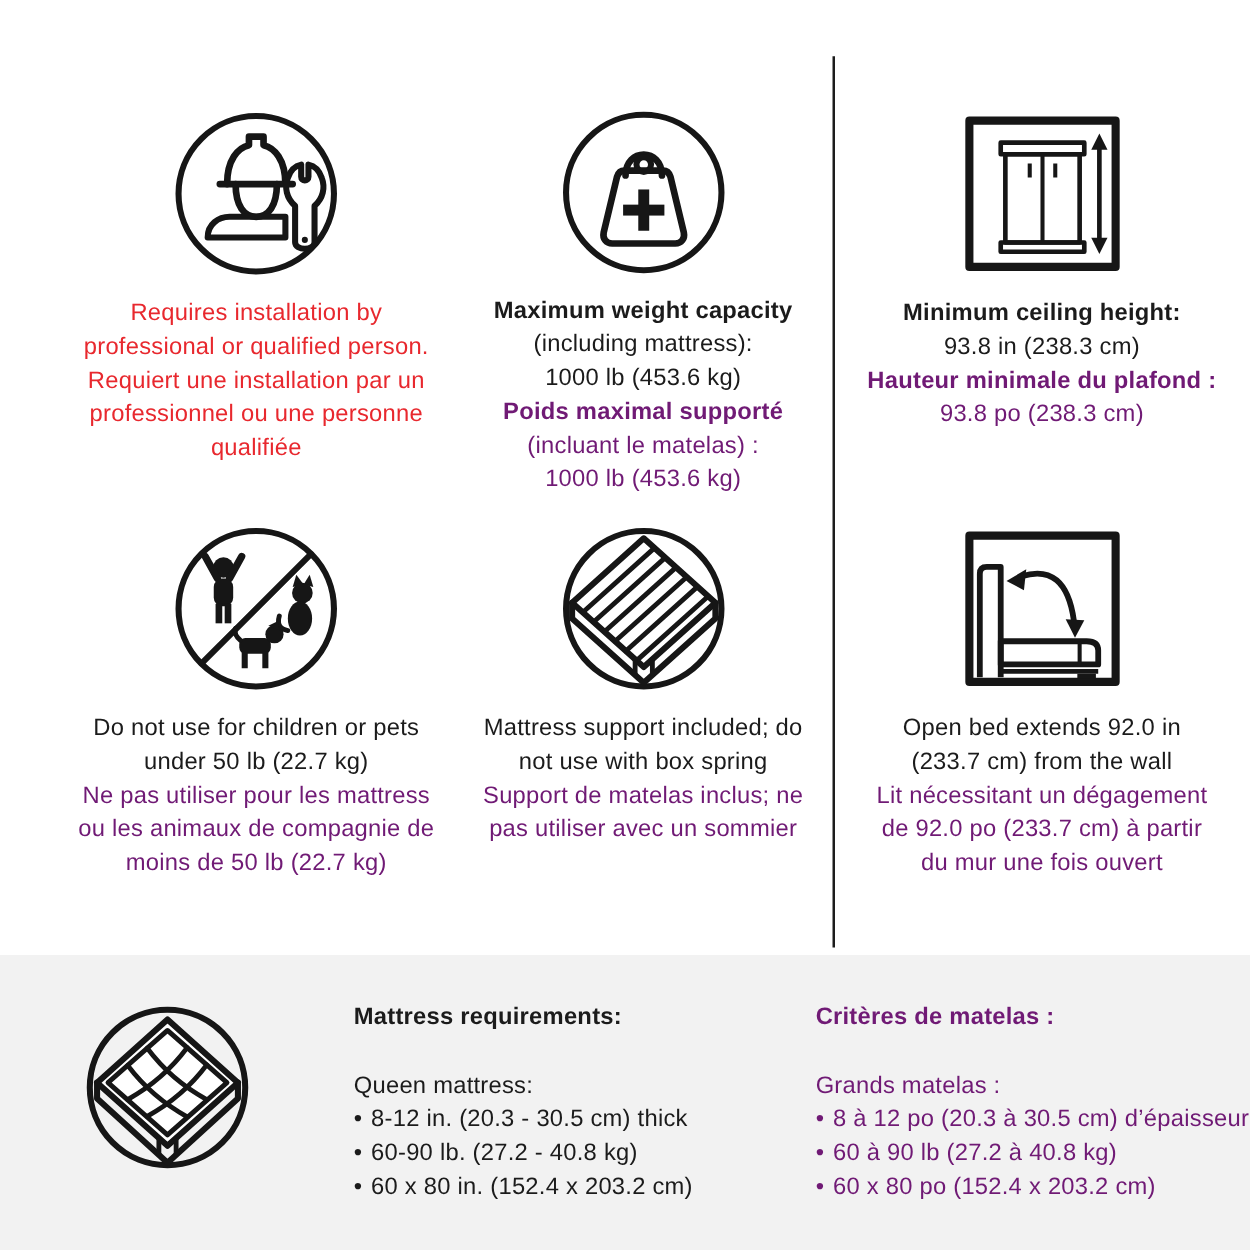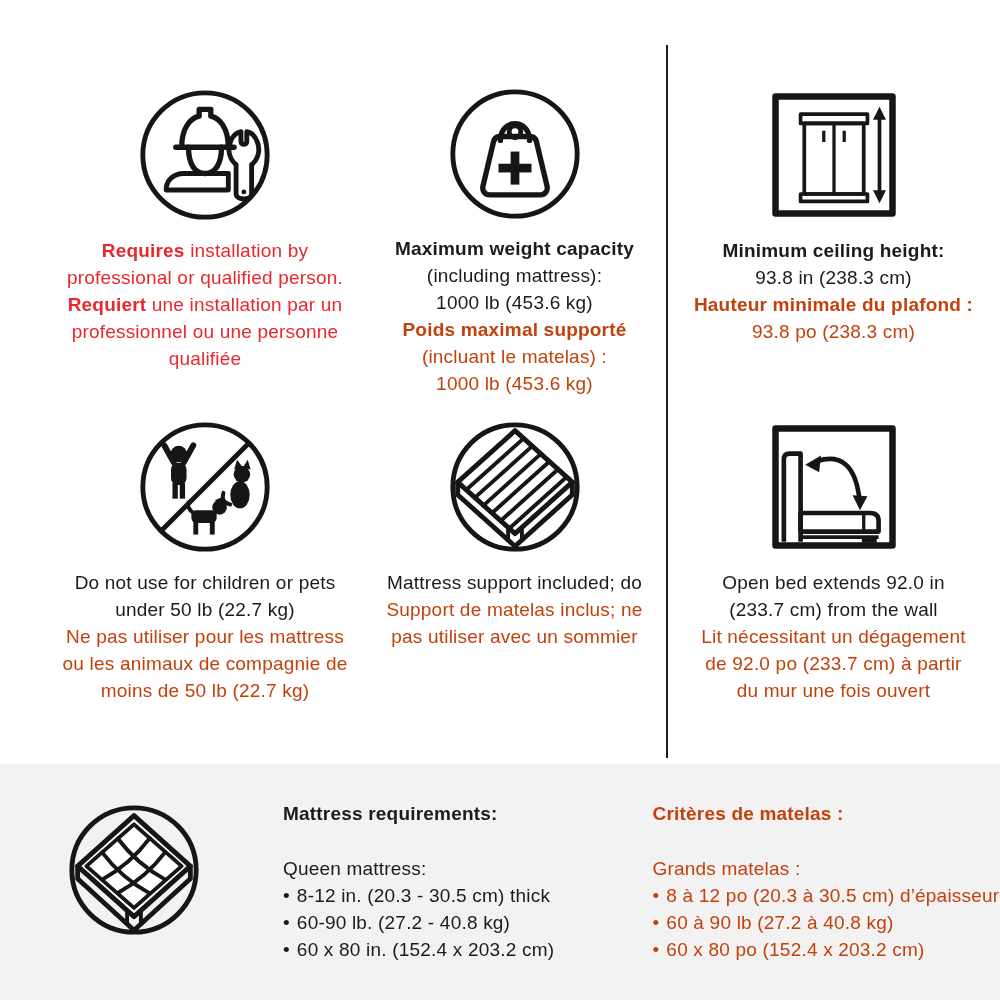--- a/index.html
+++ b/index.html
@@ -8,23 +8,23 @@
   .cards{position:absolute;left:0;top:0;width:1000px;height:764px;display:grid;
          grid-template-columns:362px 305px 333px;grid-template-rows:382px 382px;}
   .card{display:flex;flex-direction:column;align-items:center;}
   .card.r1{padding-top:86px;}
   .card.r2{padding-top:36px;}
   .card.c1{padding-left:48px;}
   .icon-wrap{height:138px;display:flex;align-items:center;justify-content:center;margin-bottom:13px;}
   .card-text{text-align:center;font-size:19px;line-height:27px;letter-spacing:.2px;}
   .card-text .ln{white-space:nowrap;}
   .bold{font-weight:700;}
-  strong{font-weight:700;}
+  strong{font-weight:400;}
   .red{color:#e8282e;}
-  .fr{color:#c2410c;}
+  .fr{color:#701a75;}
   .divider{position:absolute;left:666px;top:45px;width:2px;height:713px;background:#1c1c1c;}
   .band{position:absolute;left:0;top:764px;width:1000px;height:236px;background:#f2f2f2;
         display:flex;align-items:flex-start;gap:43px;}
   .band-icon{margin:38px 0 0 66px;flex:0 0 auto;}
   .band-col{font-size:19px;line-height:27px;letter-spacing:.2px;}
   .band-col.en{margin:36px 0 0 38px;width:302px;}
   .band-col.frc{margin:36px 0 0 35px;width:360px;}
   .band-heading{font-weight:700;margin:0 0 28px 0;}
   .band-sub{margin:0;}
   ul.bullets{list-style:none;margin:0;padding:0;}
@@ -139,20 +139,21 @@
         <svg width="136" height="136" viewBox="0 0 140 140" fill="none" stroke="#161616" stroke-linecap="round" stroke-linejoin="round">
           <circle cx="70" cy="70" r="64" stroke-width="5"></circle>
           <path d="M70,12 L129,65 L70,118 L11,65 Z" fill="#ffffff" stroke-width="5"></path>
           <path d="M19.9,72.9 L78.9,19.9 M28.7,80.9 L87.7,27.9 M37.6,88.9 L96.6,35.9 M46.4,96.8 L105.4,43.8 M55.3,104.8 L114.3,51.8 M64.1,112.7 L123.1,59.7" stroke-width="4"></path>
           <path d="M11,65 L11,78 L70,131 L129,78 L129,65" stroke-width="5"></path>
           <path d="M62.9,111.6 L62.9,124.6 M77.1,111.6 L77.1,124.6" stroke-width="4"></path>
         </svg>
       </div>
       <div class="card-text">
         <div class="ln">Mattress support included; do</div>
+        <div class="ln">not use with box spring</div>
         <div class="ln fr">Support de matelas inclus; ne</div>
         <div class="ln fr">pas utiliser avec un sommier</div>
       </div>
     </div>
 
     <div class="card r2">
       <div class="icon-wrap">
         <svg width="130" height="130" viewBox="0 0 140 140" fill="none" stroke="#161616" stroke-linejoin="round">
           <rect x="7" y="7" width="126" height="126" stroke-width="7"></rect>
           <path d="M16,129 L16,40 Q16,34 22,34 L34,34 L34,129" stroke-width="5"></path>

